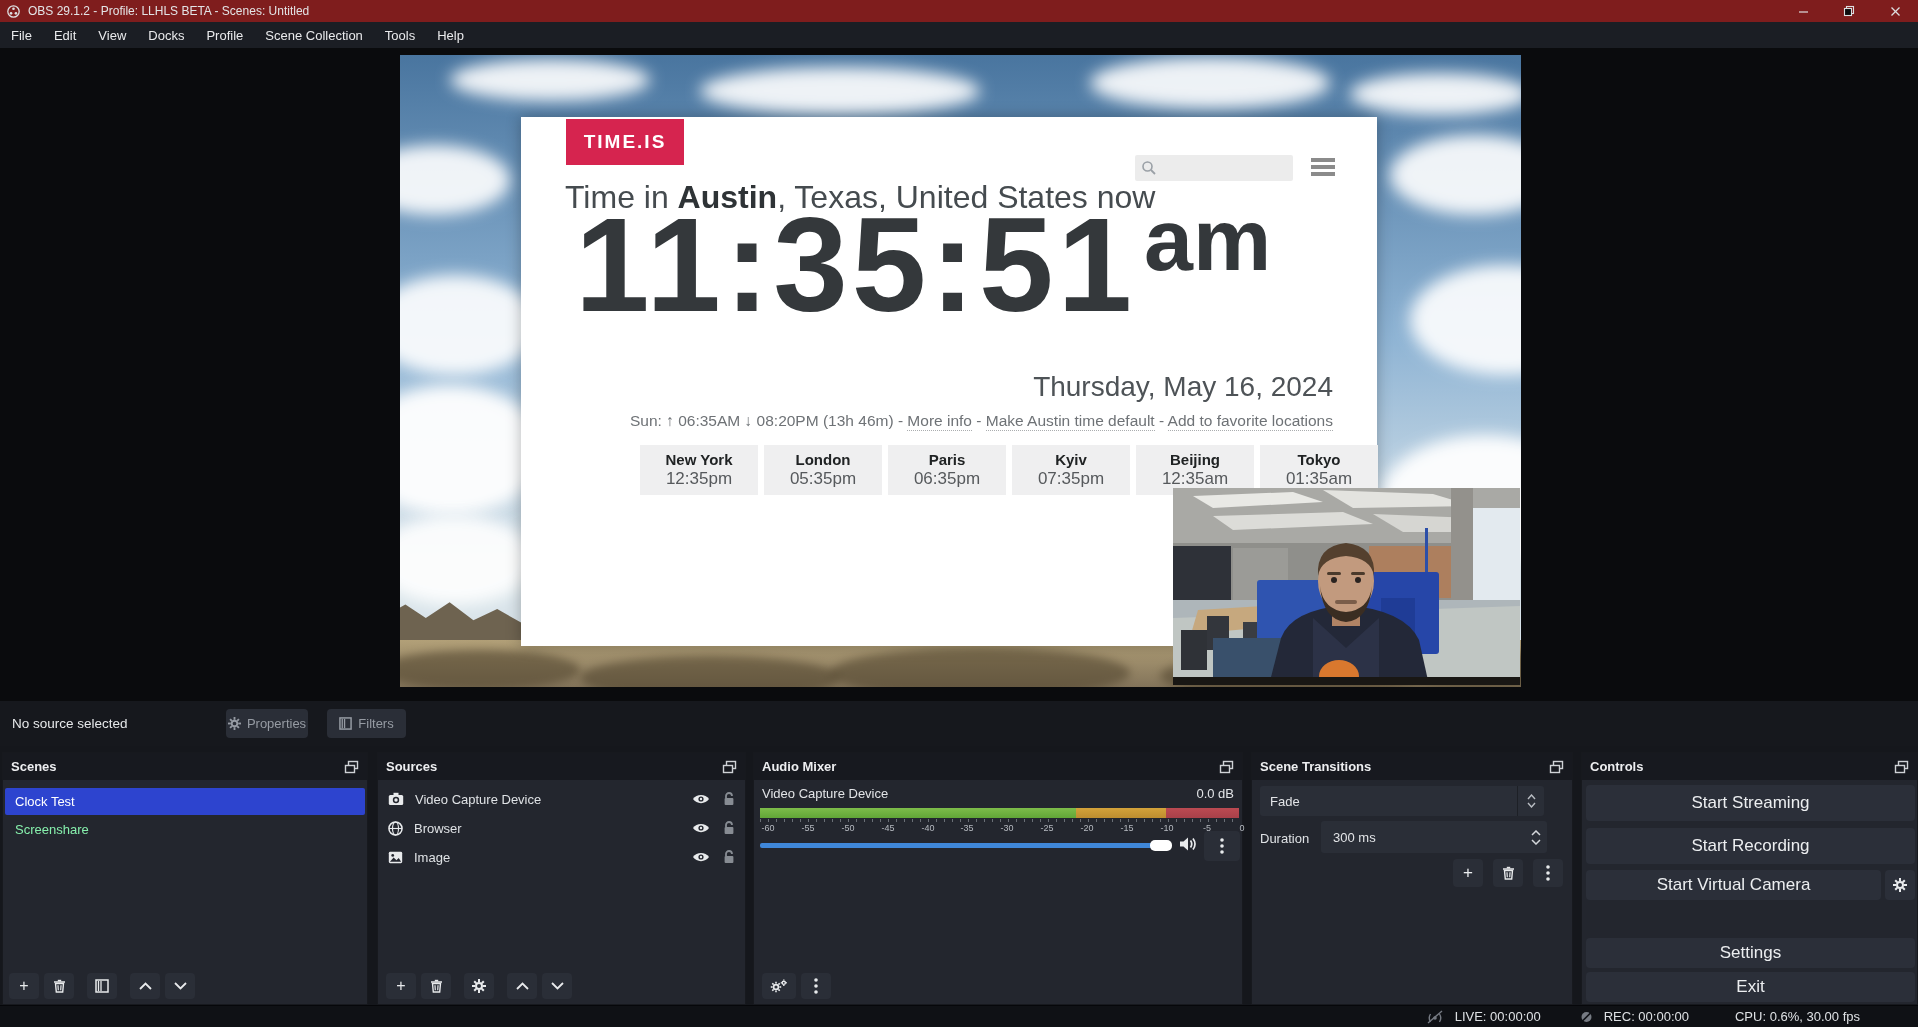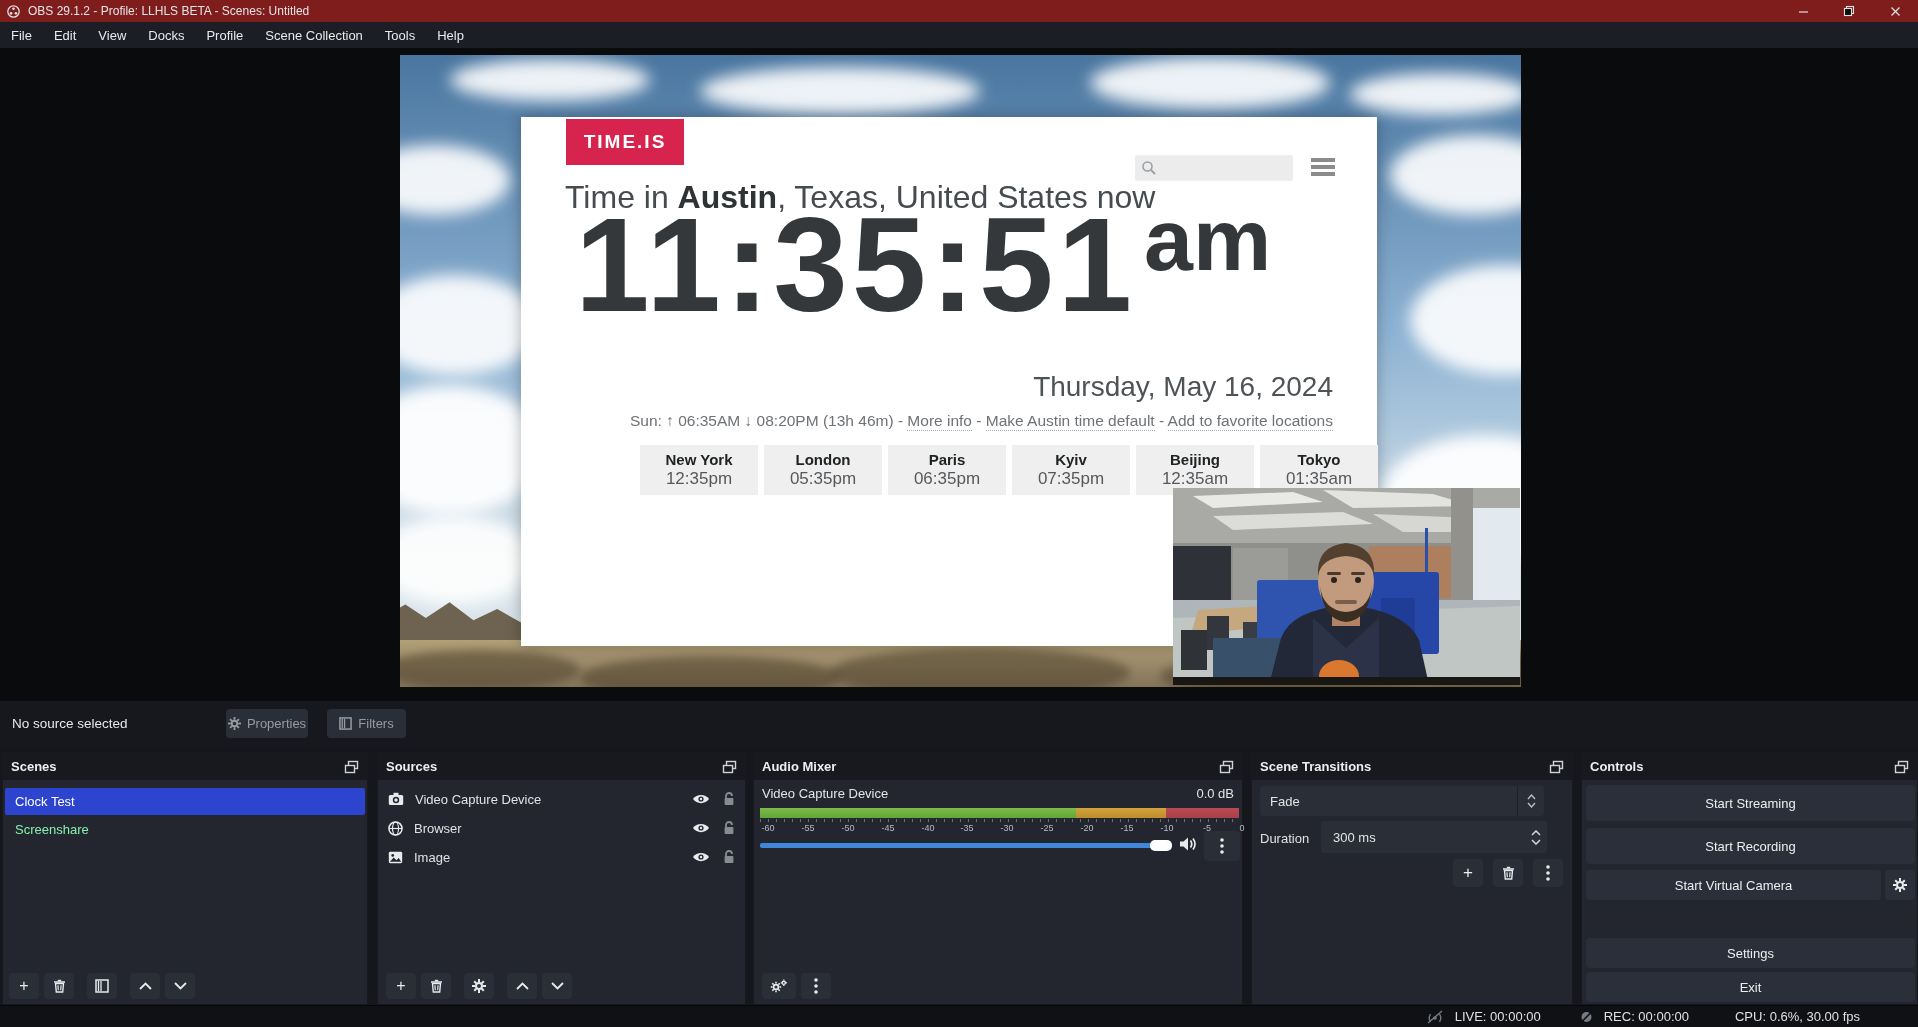--- a/index.html
+++ b/index.html
@@ -105,21 +105,21 @@
                font-size:13px;color:#dfe2e5;}
   .tr-spin{position:absolute;left:69px;top:68px;width:226px;height:32px;background:#2a2e37;border-radius:3px;
            display:flex;align-items:center;font-size:13px;color:#e2e4e7;}
   .tr-spin .lbl{padding-left:12px;flex:1;}
   .spin-arrows{width:22px;display:flex;flex-direction:column;align-items:center;gap:3px;}
   .tr-btn{position:absolute;top:106px;width:30px;height:28px;background:#2a2e37;border-radius:4px;
           display:flex;align-items:center;justify-content:center;color:#eceef0;font-size:17px;}
 
   
   .ctl-btn{position:absolute;left:4px;width:329px;background:#2b2f39;border-radius:4px;color:#eceef0;
-           font-size:13px;display:flex;align-items:center;justify-content:center;}
+           font-size:17px;display:flex;align-items:center;justify-content:center;}
   .ctl-gear{position:absolute;left:303px;width:30px;height:30px;background:#2b2f39;border-radius:4px;
             display:flex;align-items:center;justify-content:center;}
 
   
   .statusbar{position:absolute;left:0;top:1005px;width:1918px;height:22px;background:#0f1115;
              border-top:1px solid #06070a;display:flex;align-items:center;justify-content:flex-end;
              color:#dde0e3;font-size:13px;padding-right:58px;box-sizing:border-box;gap:10px;}
   .sb-gap{width:18px;}
   svg{display:block;}
 </style>

